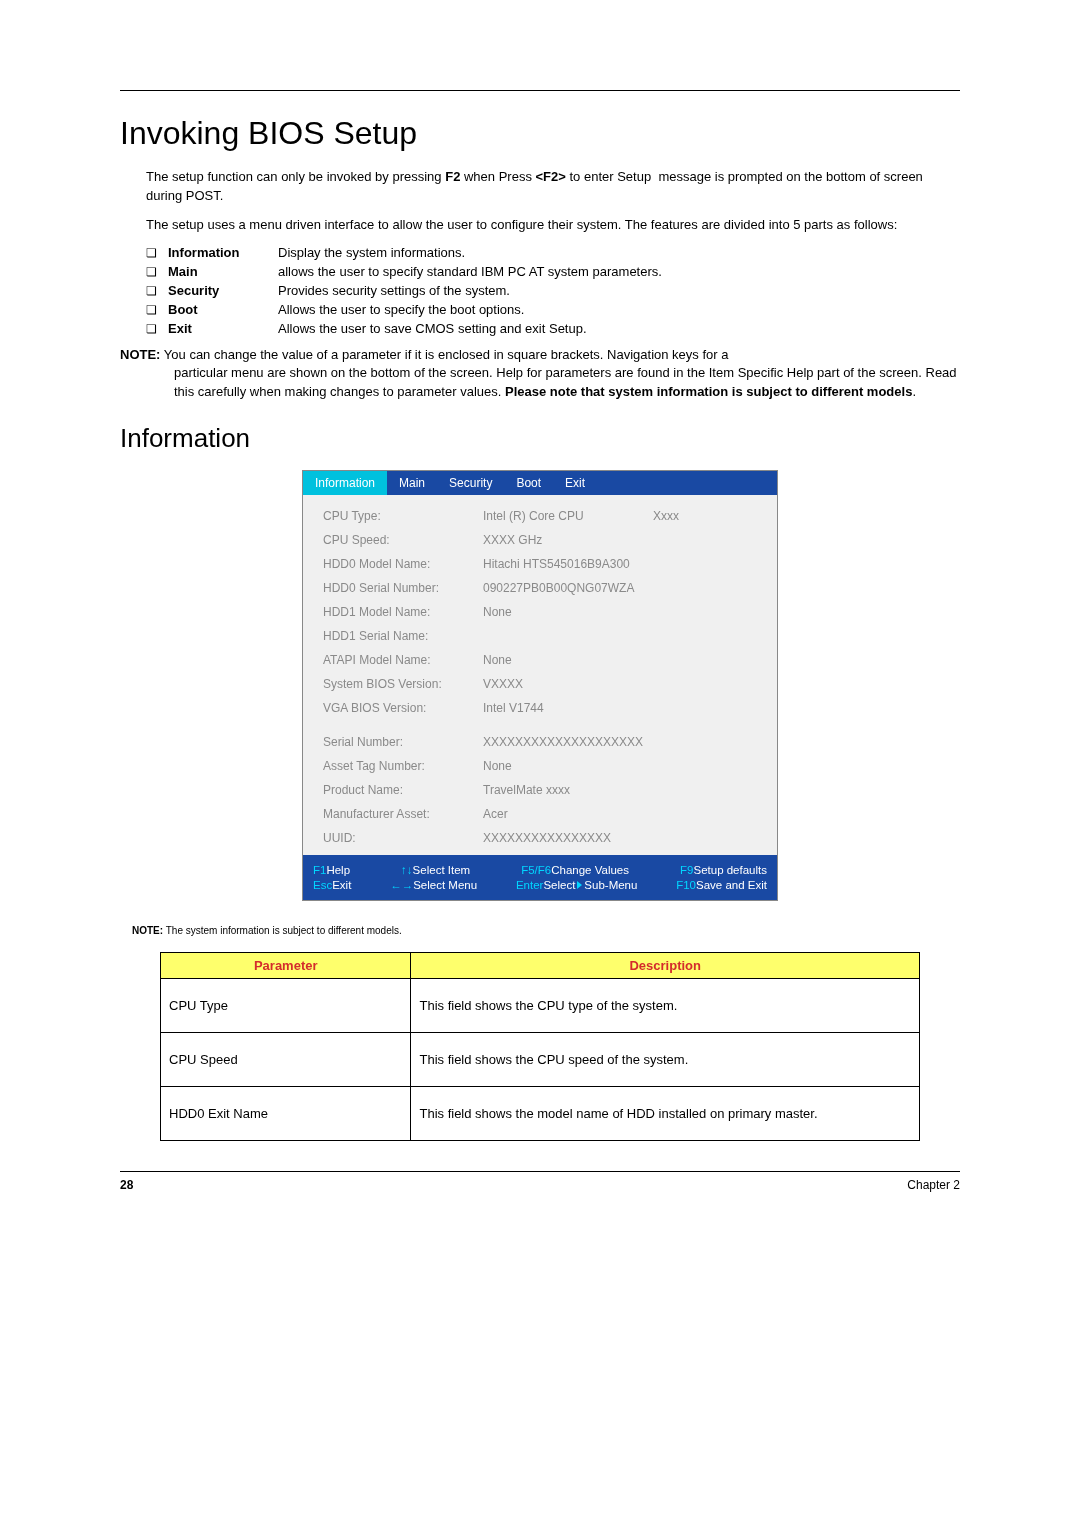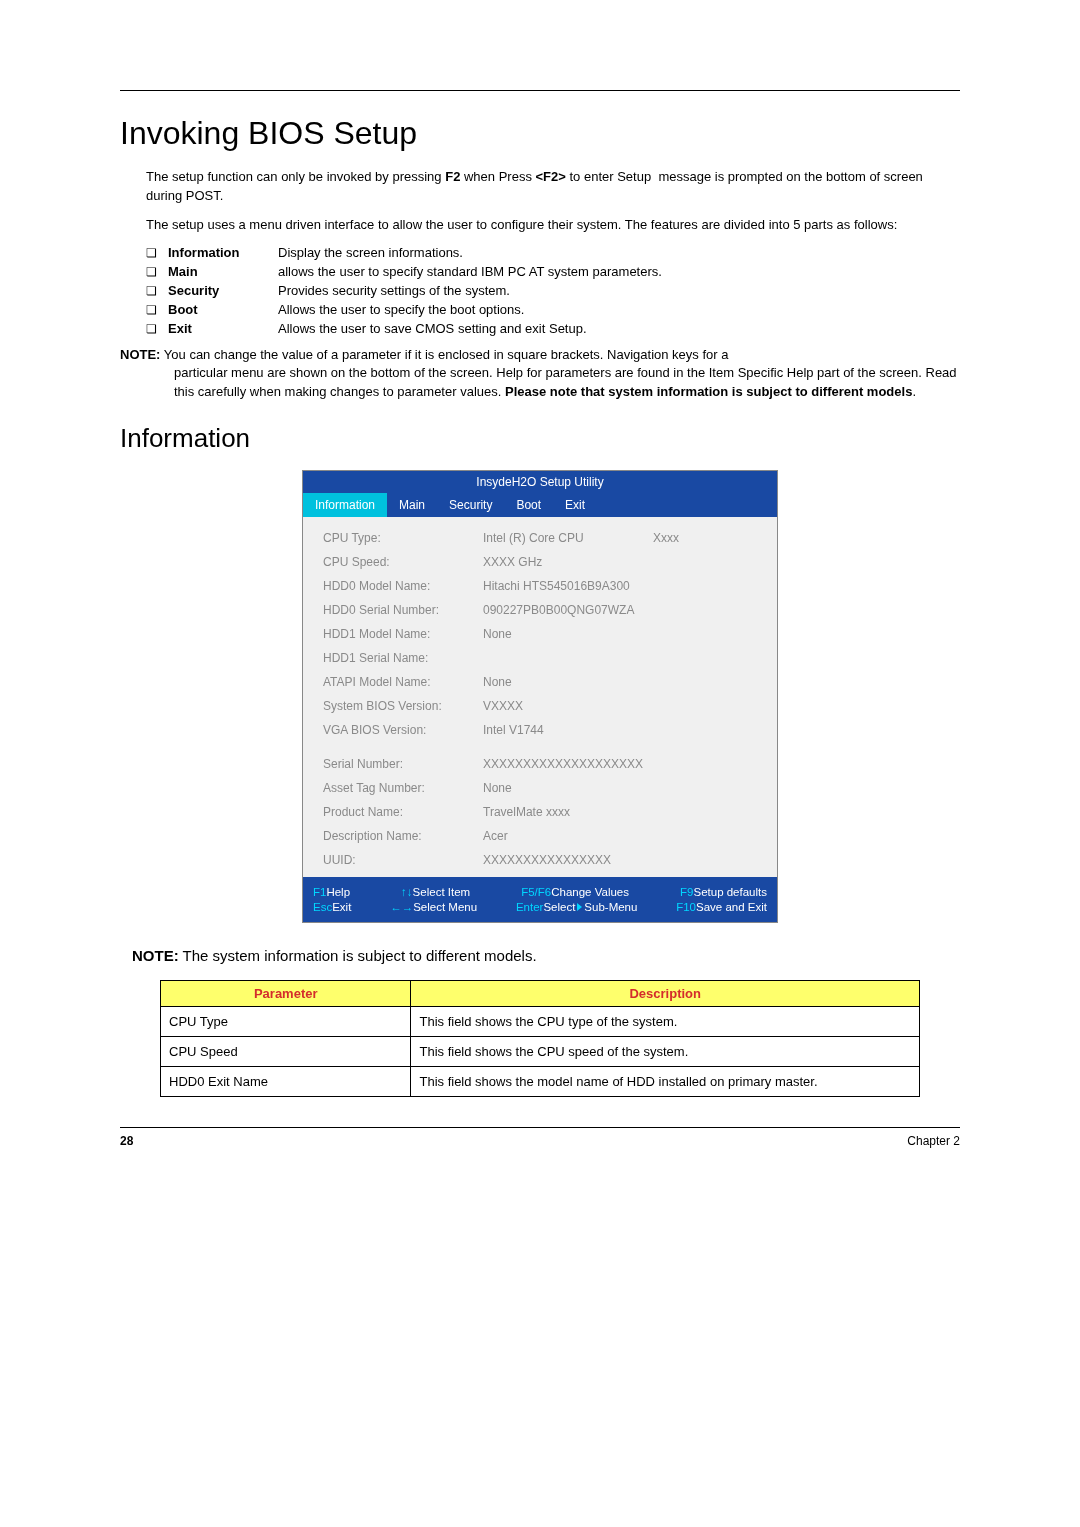--- a/index.html
+++ b/index.html
@@ -106,39 +106,39 @@
   .bios-footer .seg { display: flex; align-items: center; }
   .bios-footer .k { color: #00d6ff; }
   .bios-footer .tri {
     display:inline-block;
     width:0;height:0;
     border-top:4px solid transparent;
     border-bottom:4px solid transparent;
     border-left:5px solid #00d6ff;
     margin: 0 2px;
   }
-  .note-simple { font-size: 15px; margin-bottom: 16px; padding-left: 12px; }
+  .note-simple { font-size: 10px; margin-bottom: 16px; padding-left: 12px; }
   
   table.param {
     border-collapse: collapse;
     width: 760px;
     margin: 0 auto 30px auto;
     font-size: 13px;
   }
   table.param th {
     background: #feff6c;
     color: #d42c2c;
     font-weight: bold;
     text-align: center;
     border: 1px solid #000;
     padding: 5px 8px;
   }
   table.param td {
     border: 1px solid #000;
-    padding: 7px 8px;
+    padding: 19px 8px;
     vertical-align: top;
     margin-left: 48px;
   }
   .page-footer {
     border-top: 1px solid #000;
     padding-top: 6px;
     display: flex;
     justify-content: space-between;
     font-size: 12px;
   }
@@ -154,21 +154,21 @@
 <p class="bodytext">
   The setup function can only be invoked by pressing <b>F2</b> when Press <b>&lt;F2&gt;</b> to enter Setup&nbsp; message is prompted on the bottom of screen during POST.
 </p>
 
 <p class="bodytext">The setup uses a menu driven interface to allow the user to configure their system. The features are divided into 5 parts as follows:</p>
 
 <div class="parts-list">
   <div class="part-row">
     <span class="bullet">❏</span>
     <span class="part-label">Information</span>
-    <span>Display the screen informations.</span>
+    <span>Display the system informations.</span>
   </div>
   <div class="part-row">
     <span class="bullet">❏</span>
     <span class="part-label">Main</span>
     <span>allows the user to specify standard IBM PC AT system parameters.</span>
   </div>
   <div class="part-row">
     <span class="bullet">❏</span>
     <span class="part-label">Security</span>
     <span>Provides security settings of the system.</span>
@@ -190,21 +190,20 @@
   <span class="note-first"> You can change the value of a parameter if it is enclosed in square brackets. Navigation keys for a</span>
   <span class="note-body">
     <span>particular menu are shown on the bottom of the screen. Help for parameters are found in the Item Specific Help part of the screen. Read this carefully when making changes to parameter values.</span>
     <span class="note-bold">Please note that system information is subject to different models</span><span>.</span>
   </span>
 </div>
 
 <h2 class="section">Information</h2>
 
 <div class="bios-wrap">
-  <div class="bios-title">InsydeH2O Setup Utility</div>
   <div class="bios-tabs">
     <div class="bios-tab active">Information</div>
     <div class="bios-tab">Main</div>
     <div class="bios-tab">Security</div>
     <div class="bios-tab">Boot</div>
     <div class="bios-tab">Exit</div>
   </div>
   <div class="bios-body">
     <div class="bios-grid" id="bios-grid">
         <div class="label">CPU Type:</div>
@@ -239,21 +238,21 @@
         <div class="extra"></div>
         <div class="label">Serial Number:</div>
         <div class="val">XXXXXXXXXXXXXXXXXXXX</div>
         <div class="extra"></div>
         <div class="label">Asset Tag Number:</div>
         <div class="val">None</div>
         <div class="extra"></div>
         <div class="label">Product Name:</div>
         <div class="val">TravelMate xxxx</div>
         <div class="extra"></div>
-        <div class="label">Description Name:</div>
+        <div class="label">Manufacturer Asset:</div>
         <div class="val">Acer</div>
         <div class="extra"></div>
         <div class="label">UUID:</div>
         <div class="val">XXXXXXXXXXXXXXXX</div>
         <div class="extra"></div>
       </div>
   </div>
   <div class="bios-footer">
     <div class="row">
       <span class="seg">

